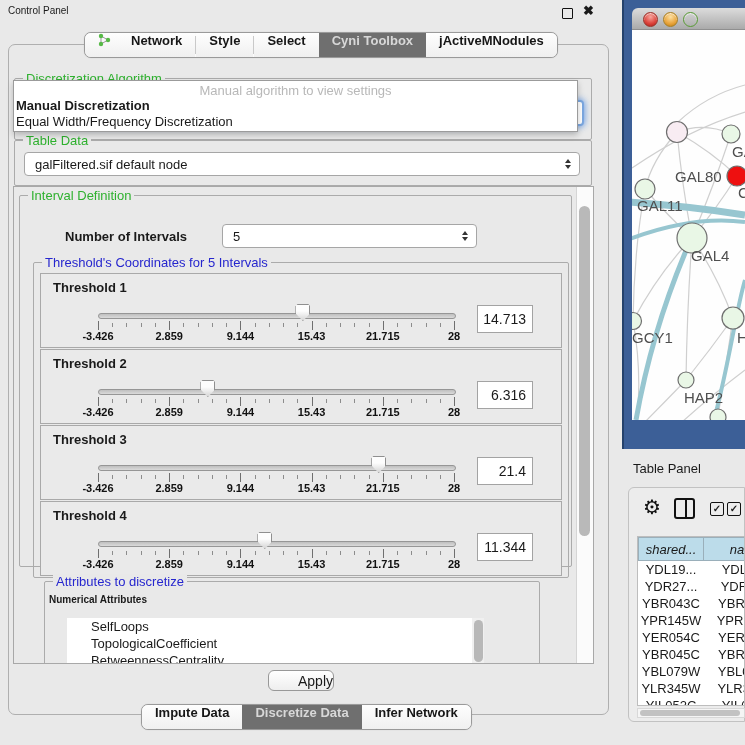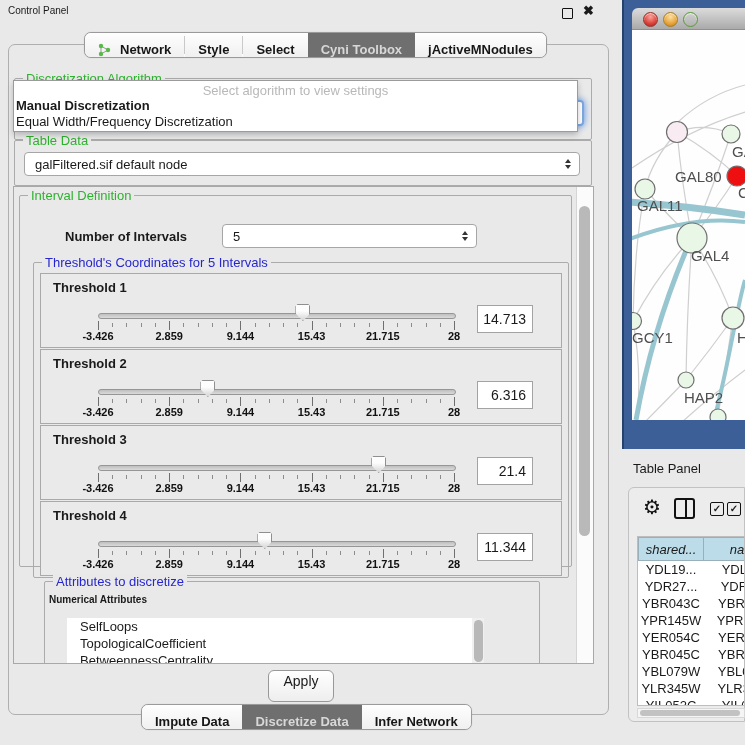--- a/index.html
+++ b/index.html
@@ -13,21 +13,21 @@
   #cp-float{position:absolute;left:562px;top:8px;width:9px;height:9px;border:1.5px solid #111;border-radius:1px;}
   #cp-close{position:absolute;left:583px;top:3px;font-size:13px;font-weight:bold;}
   #cp-panel{position:absolute;left:8px;top:44px;width:599px;height:669px;
             border:1.5px solid #AFAFAF;border-radius:7px;background:#E9E9E9;}
 
   
   .tabbar{position:absolute;display:flex;height:24px;border:1px solid #9A9A9A;border-radius:7px;
           overflow:hidden;background:#FBFBFB;z-index:30;box-shadow:0 0 1px rgba(0,0,0,.2);}
   #top-tabs{left:84px;top:32px;}
   #bottom-tabs{left:141px;top:704px;}
-  .tab{display:flex;align-items:flex-end;gap:9px;padding:0 13px;font-size:13px;font-weight:bold;
+  .tab{display:flex;align-items:flex-start;gap:20px;padding:0 13px;font-size:13px;font-weight:bold;
        color:#161616;background:linear-gradient(#FEFEFE,#F0F0F0);white-space:nowrap;cursor:default;}
   .tab.active{background:#6F6F6F;color:#D8D8D8;}
   .tabsep{width:1px;background:#C9C9C9;margin:3px 0;}
 
   
   .group{position:absolute;border:1px solid #ABABAB;border-radius:2px;}
   .group-title{position:absolute;top:-8px;left:8px;background:#E9E9E9;padding:0 3px;font-size:13px;white-space:nowrap;}
   .gt-green{color:#2FB12F;}
   .gt-blue{color:#2626CE;}
 
@@ -75,27 +75,27 @@
              clip-path:polygon(14% 0,86% 0,100% 14%,100% 55%,50% 100%,0 55%,0 14%);
              box-sizing:border-box;}
   .tick-label{position:absolute;top:56px;transform:translateX(-50%);font-size:11px;font-weight:bold;color:#111;white-space:nowrap;}
   .thr-value{position:absolute;right:28px;top:31px;width:56px;height:28px;background:#FFF;
              border:1px solid #A3A3A3;font-size:14px;display:flex;align-items:center;
              justify-content:flex-end;padding-right:6px;box-sizing:border-box;}
 
   #attr-group{left:30px;top:394px;width:494px;height:95px;}
   #attr-sublabel{position:absolute;left:4px;top:12px;font-size:10px;font-weight:bold;}
   #attr-list{position:absolute;left:22px;top:36px;width:417px;height:58px;background:#FFF;overflow:hidden;}
-  .attr-item{font-size:13px;line-height:17px;padding-left:13px;white-space:nowrap;}
+  .attr-item{font-size:13px;line-height:17px;padding-left:24px;white-space:nowrap;}
   #attr-scroll{position:absolute;right:0;top:0;width:12px;height:100%;background:#F0F0F0;}
   #attr-thumb{position:absolute;left:1.5px;top:2px;width:9px;height:42px;border-radius:5px;background:#B8B8B8;}
 
-  #apply-btn{position:absolute;left:268px;top:670px;width:66px;height:32px;
+  #apply-btn{position:absolute;left:268px;top:670px;width:66px;height:21px;
              border:1px solid #989898;border-radius:6px;background:linear-gradient(#FFFFFF,#EEEEEE);
-             font-size:14px;text-align:center;line-height:21px;box-sizing:border-box;}
+             font-size:14px;text-align:right;line-height:21px;box-sizing:border-box;}
 
   
   .net-icon{display:inline-flex;width:13px;height:14px;}
 
   
   #right-pane{position:absolute;left:618px;top:0;width:127px;height:745px;background:#E9E9E9;}
   #net-frame{position:absolute;left:4px;top:0;width:123px;height:449px;
              background:linear-gradient(to right,#25426C 0 2px,#3C5F97 2px);}
   #net-titlebar{position:absolute;left:10px;top:8px;width:113px;height:22px;
                 background:linear-gradient(#DCDCDC,#AAAAAA);border-top-left-radius:6px;
@@ -183,21 +183,21 @@
   </div>
   <div class="combo" id="td-combo" style="left:24px;top:152px;width:556px;height:24px;">
     <span>galFiltered.sif default node</span>
     <span class="updown">
         <span class="arr-up"></span>
         <span class="arr-dn"></span>
       </span>
   </div>
 
   <div id="popup">
-    <div id="popup-hint">Select algorithm to view settings</div>
+    <div id="popup-hint">Manual algorithm to view settings</div>
     <div class="popup-item bold">Manual Discretization</div>
     <div class="popup-item">Equal Width/Frequency Discretization</div>
   </div>
 
   <div id="scrollpane">
 
     <div class="group" id="interval-group">
       <span class="group-title gt-green">Interval Definition</span>
 
       <div id="num-label">Number of Intervals</div>

